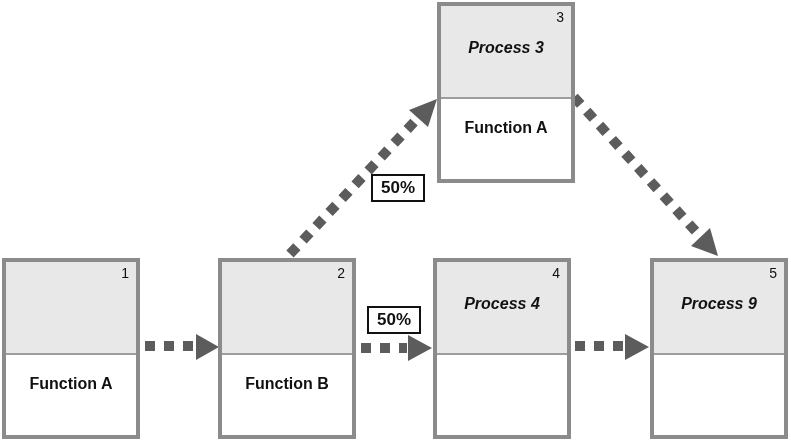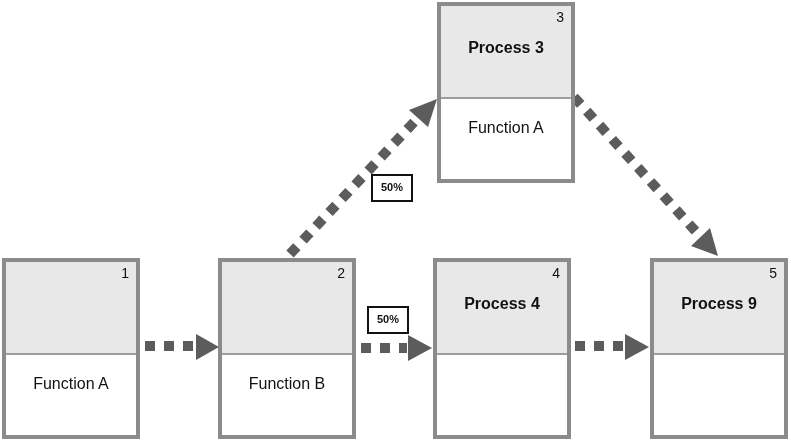--- a/index.html
+++ b/index.html
@@ -15,35 +15,35 @@
   .node-header{
     position:relative;height:91px;background:#e8e8e8;
     border-bottom:2px solid #9d9d9d;
   }
   .node-num{
     position:absolute;top:3px;right:7px;
     font-size:14px;color:#111;line-height:16px;
   }
   .node-title{
     padding-top:33px;text-align:center;
-    font-size:16px;font-weight:bold;color:#111;
+    font-size:16px;font-weight:bold;color:#111;font-style:italic;
   }
   .node-body{height:76px;background:#ffffff;}
   .node-func{
     padding-top:20px;text-align:center;
-    font-size:16px;font-weight:normal;color:#111;
+    font-size:16px;font-weight:bold;color:#111;
   }
   .n1{left:2px;top:258px;}
   .n2{left:218px;top:258px;}
   .n3{left:437px;top:2px;}
   .n4{left:433px;top:258px;}
   .n5{left:650px;top:258px;}
   .edge-label{
     position:absolute;background:#ffffff;border:2px solid #111;
-    font-size:11px;font-weight:bold;color:#111;
+    font-size:17px;font-weight:bold;color:#111;
     padding:1px 8px 2px 8px;line-height:21px;
   }
   .label-a{left:371px;top:174px;}
   .label-b{left:367px;top:306px;}
 </style>
 </head>
 <body>
 
 <div class="canvas">
 

